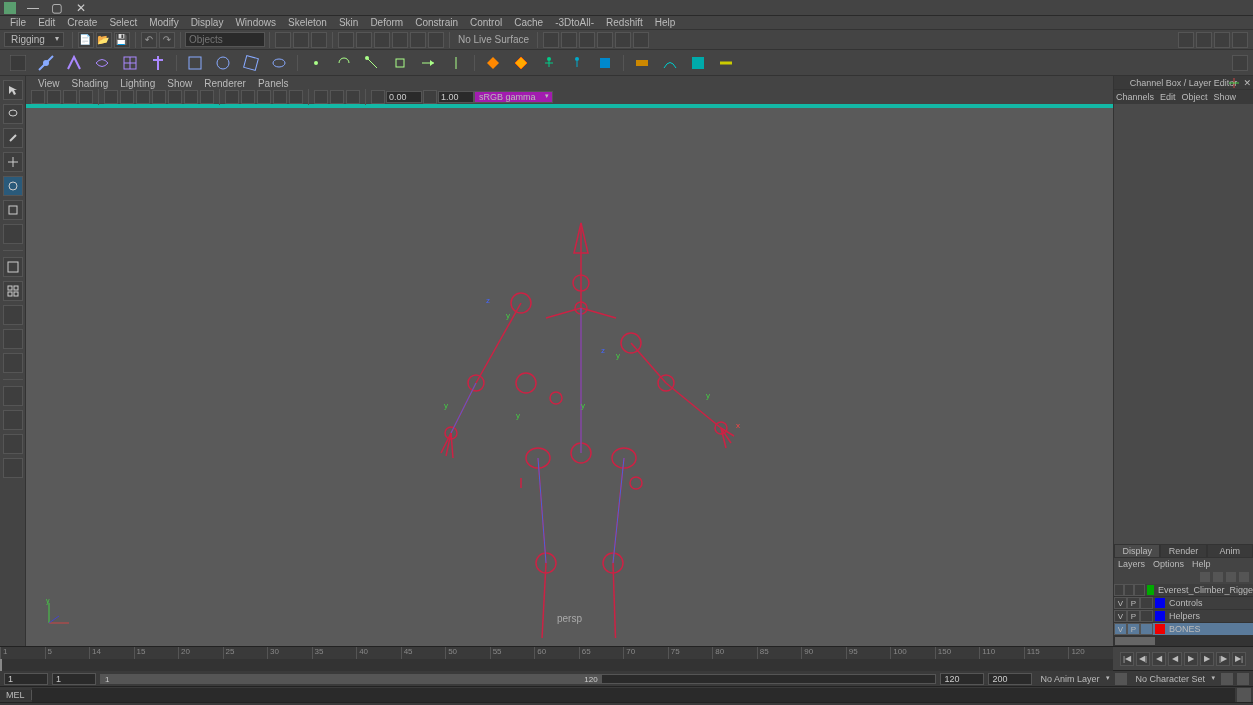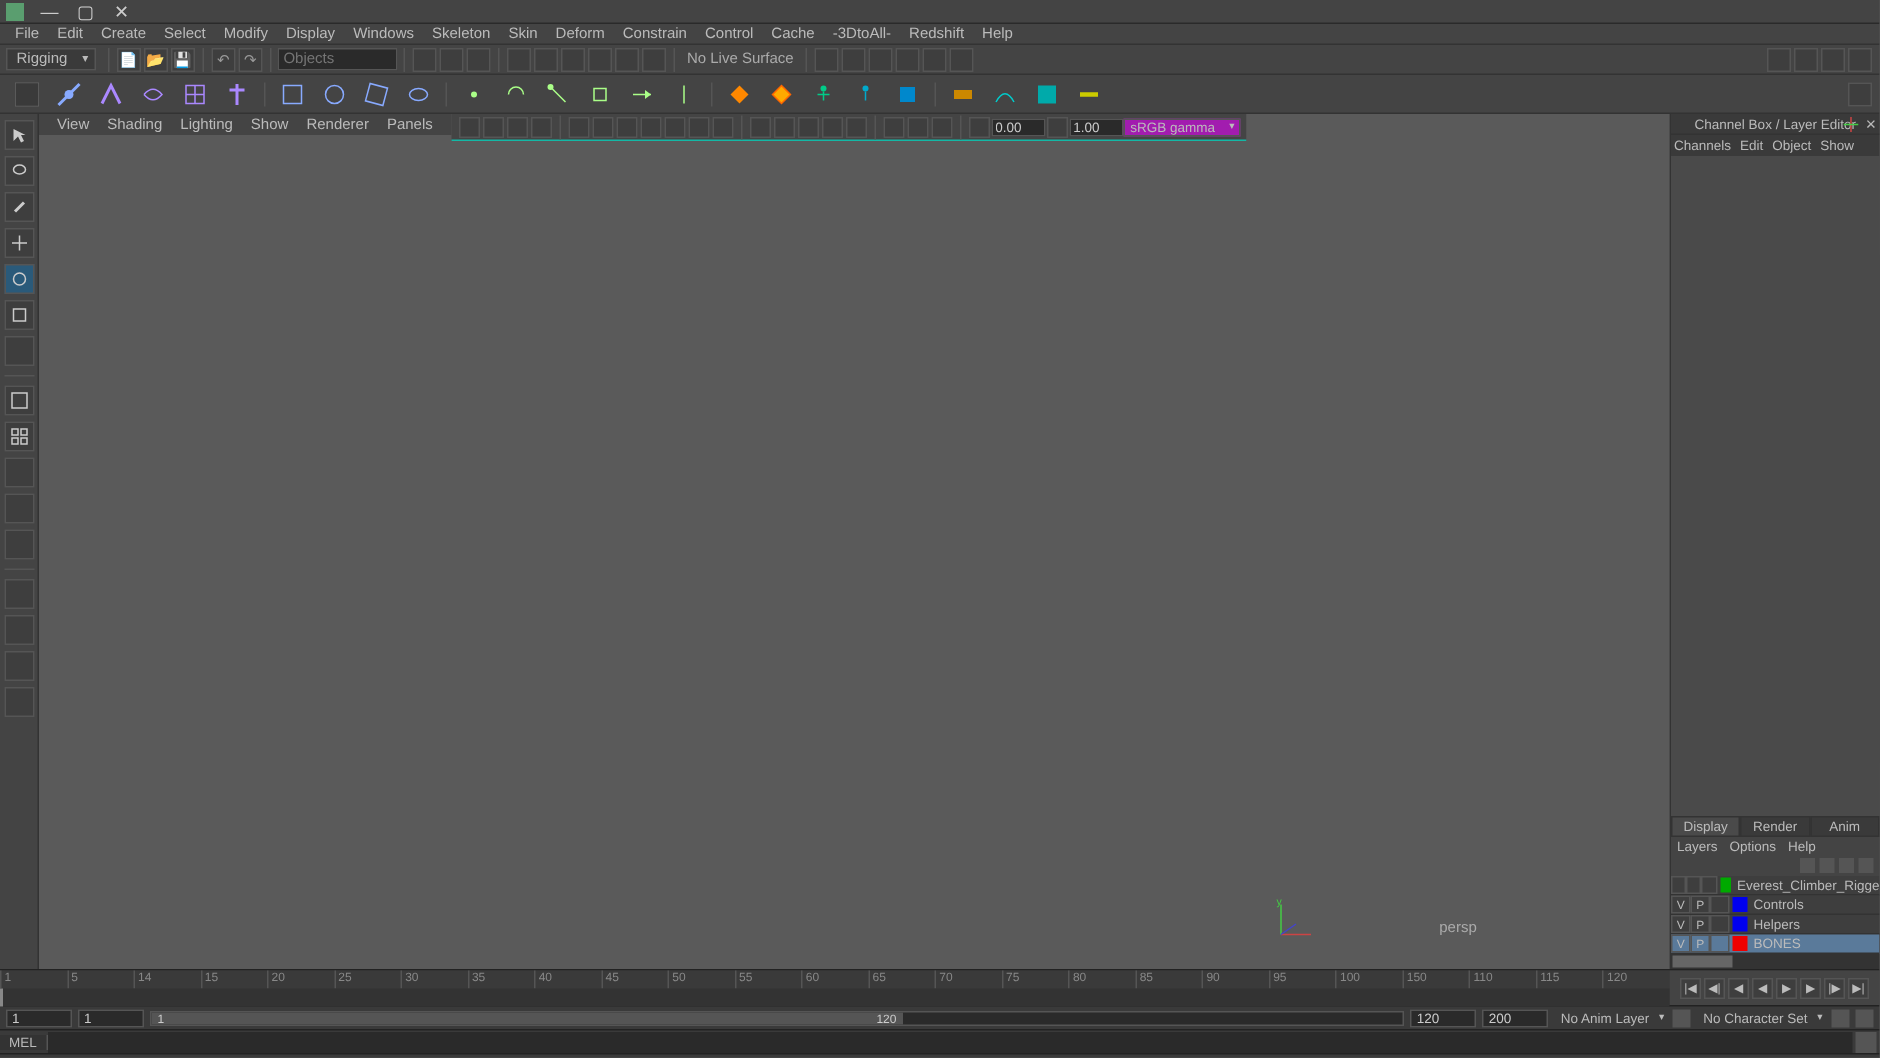--- a/index.html
+++ b/index.html
@@ -25,24 +25,24 @@
 .tlabel { color: #aaa; font-size: 10px; margin: 0 4px; }
 .tinput { background: #2a2a2a; border: 1px solid #555; color: #ccc; padding: 1px 3px; font-size: 10px; width: 40px; }
 
 
 .main { display: flex; height: 570px; }
 .leftbar { width: 26px; background: #444444; border-right: 1px solid #333; display: flex; flex-direction: column; align-items: center; padding-top: 4px; gap: 4px; }
 .leftbar .tool { width: 20px; height: 20px; background: #3e3e3e; border: 1px solid #555; display: flex; align-items: center; justify-content: center; }
 .leftbar .tool.active { background: #2a5a7a; }
 .leftbar .sep { height: 1px; width: 20px; background: #555; margin: 2px 0; }
 
-.viewport-container { flex: 1; display: flex; background: #5a5a5a; }
+.viewport-container { flex: 1; display: flex; flex-direction: column; background: #5a5a5a; }
 .vp-menubar { background: #444; height: 14px; display: flex; align-items: center; padding: 0 6px; }
 .vp-menubar .mi { padding: 0 6px; color: #bbb; font-size: 10px; }
-.vp-toolbar { background: #444; height: 18px; display: flex; align-items: center; padding: 0 4px; border-bottom: 1px solid #14b8a6; }
+.vp-toolbar { background: #444; height: 18px; display: flex; align-items: center; padding: 0 4px; border-bottom: 4px solid #14b8a6; }
 .vp-toolbar .vbtn { width: 14px; height: 14px; background: #3e3e3e; border: 1px solid #555; margin: 0 1px; }
 .vp-toolbar .vinput { background: #2a2a2a; border: 1px solid #555; color: #ccc; font-size: 9px; width: 36px; padding: 0 2px; }
 .vp-toolbar .vdrop { background: #a21caf; border: 1px solid #555; padding: 0 16px 0 4px; color: #bbb; font-size: 9px; position: relative; }
 .vp-toolbar .vdrop::after { content: '▾'; position: absolute; right: 3px; font-size: 7px; }
 
 .viewport { flex: 1; background: #5a5a5a; position: relative; overflow: hidden; }
 .viewport svg { position: absolute; top: 0; left: 0; }
 .vp-label { position: absolute; bottom: 22px; left: 50%; transform: translateX(-50%); color: #aaa; font-size: 10px; margin-top: 36px; }
 .axis-gizmo { position: absolute; bottom: 18px; left: 18px; width: 30px; height: 30px; }
 

